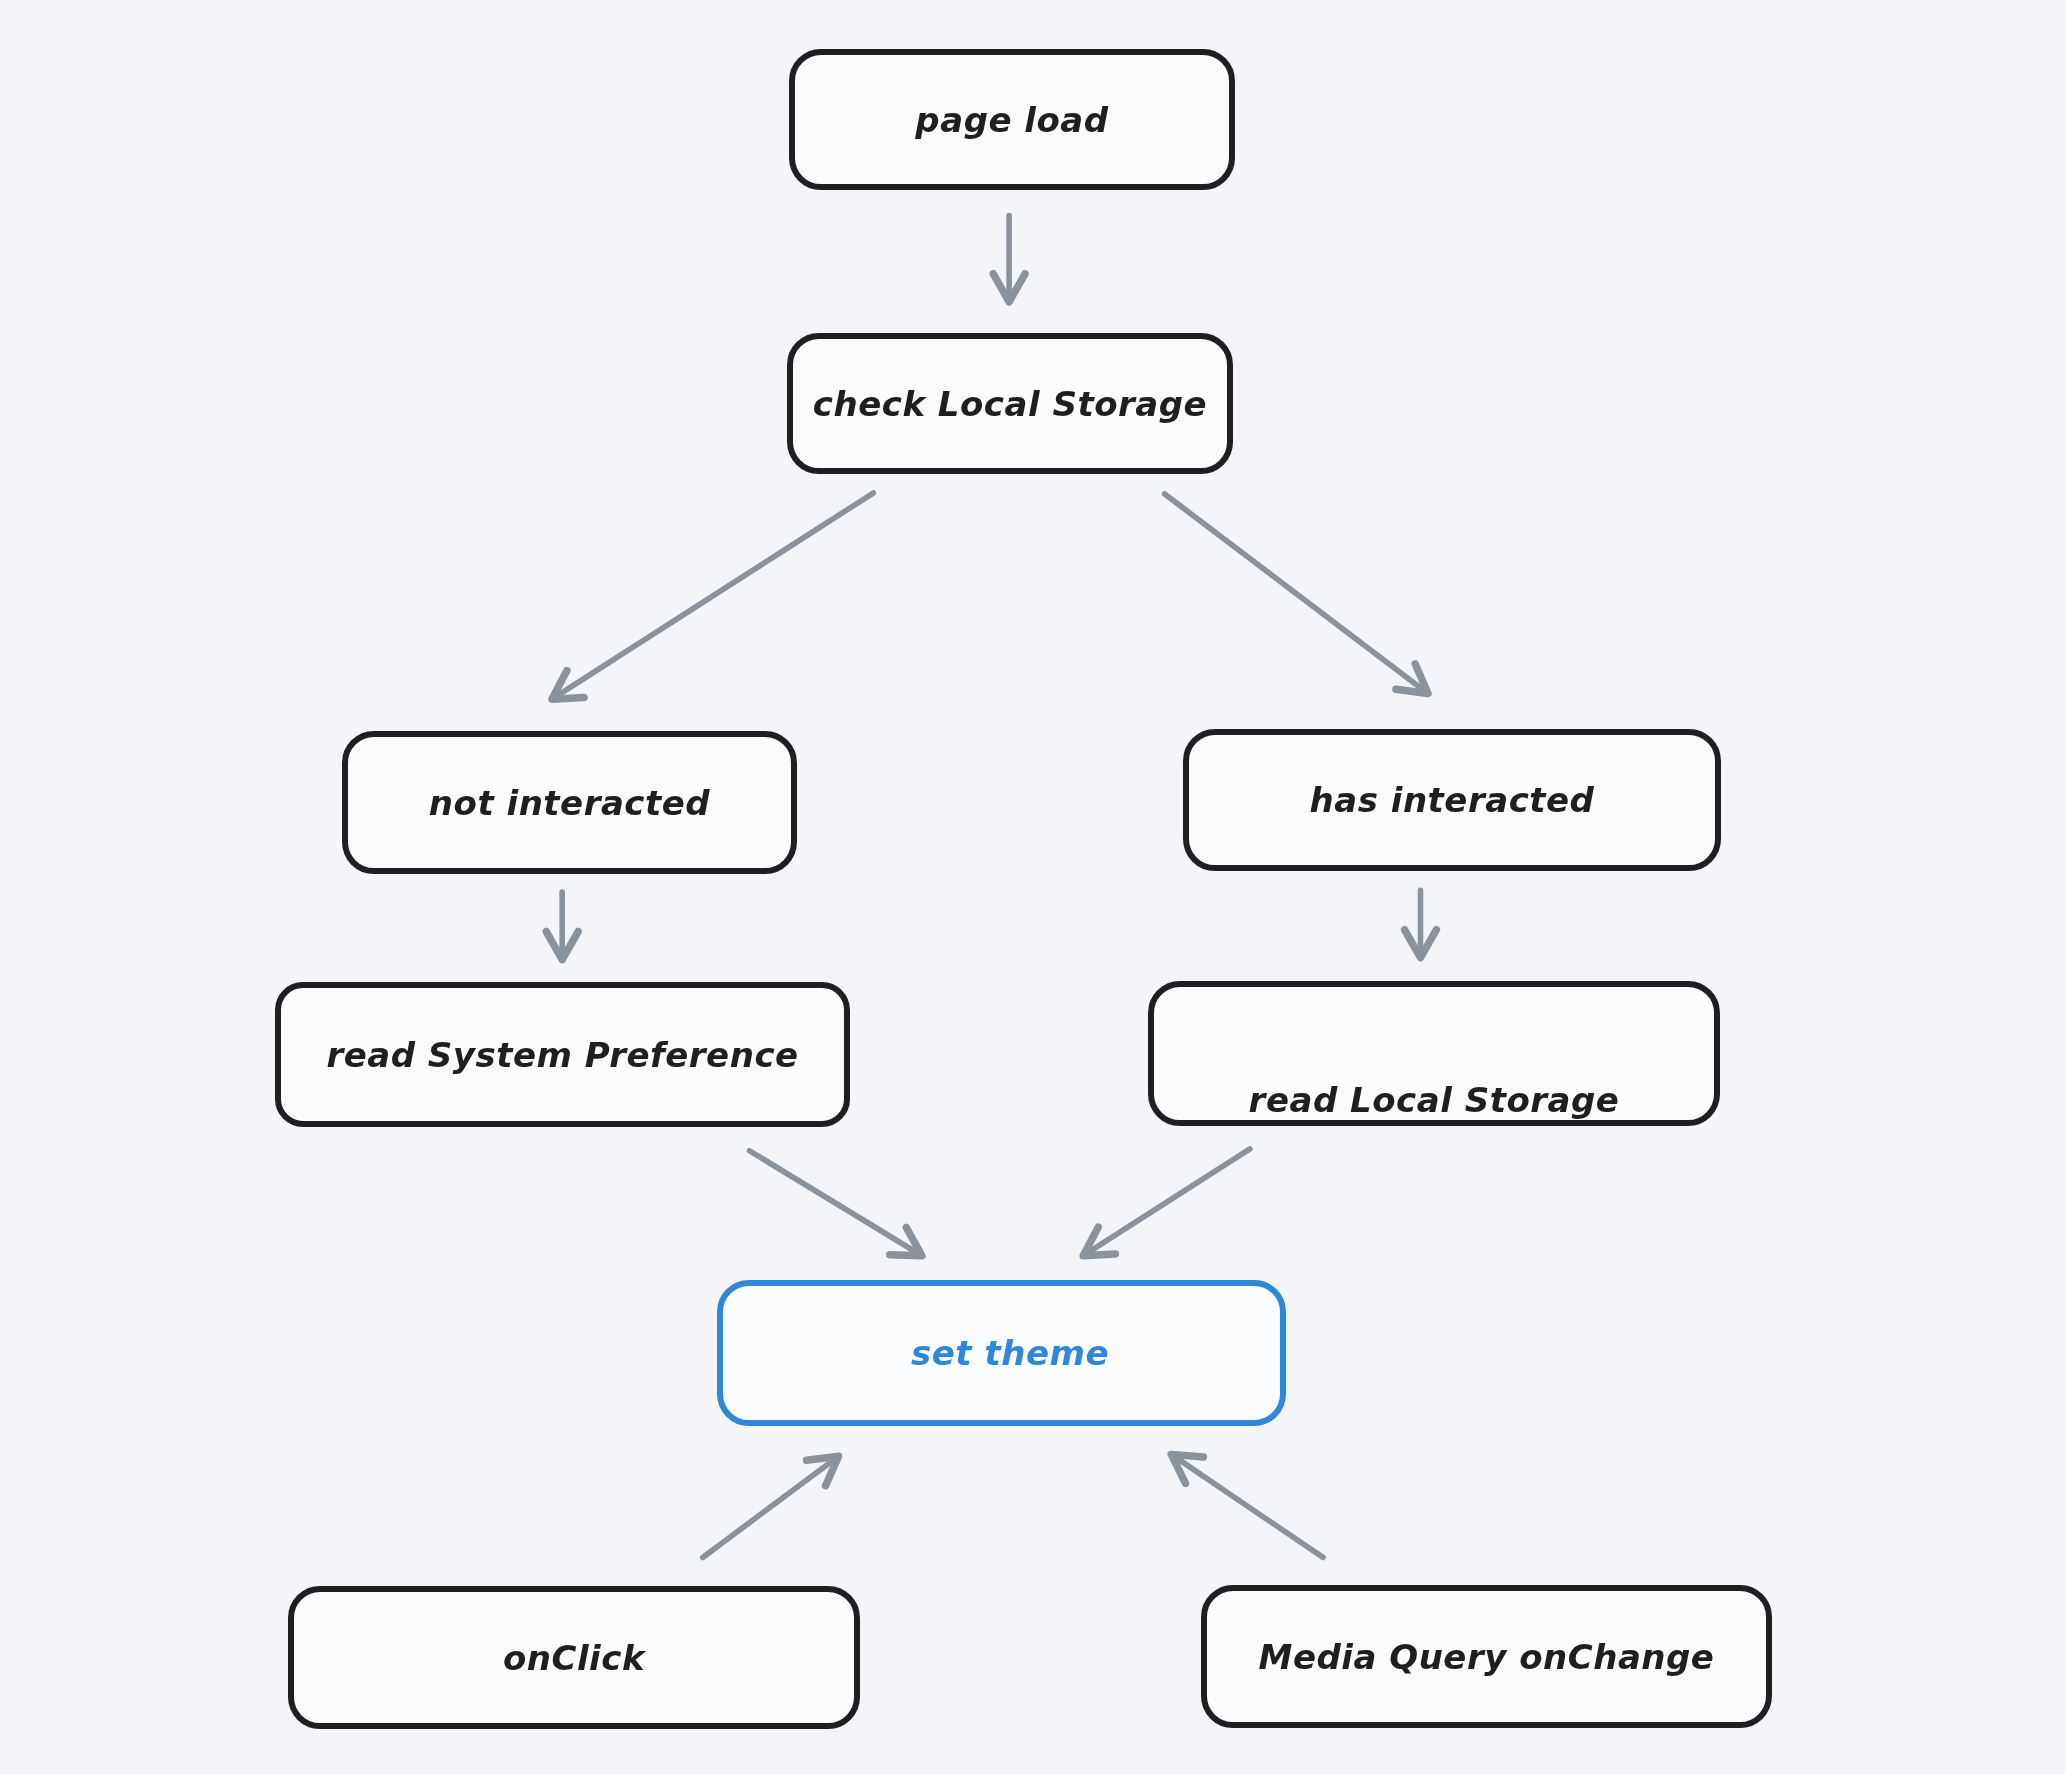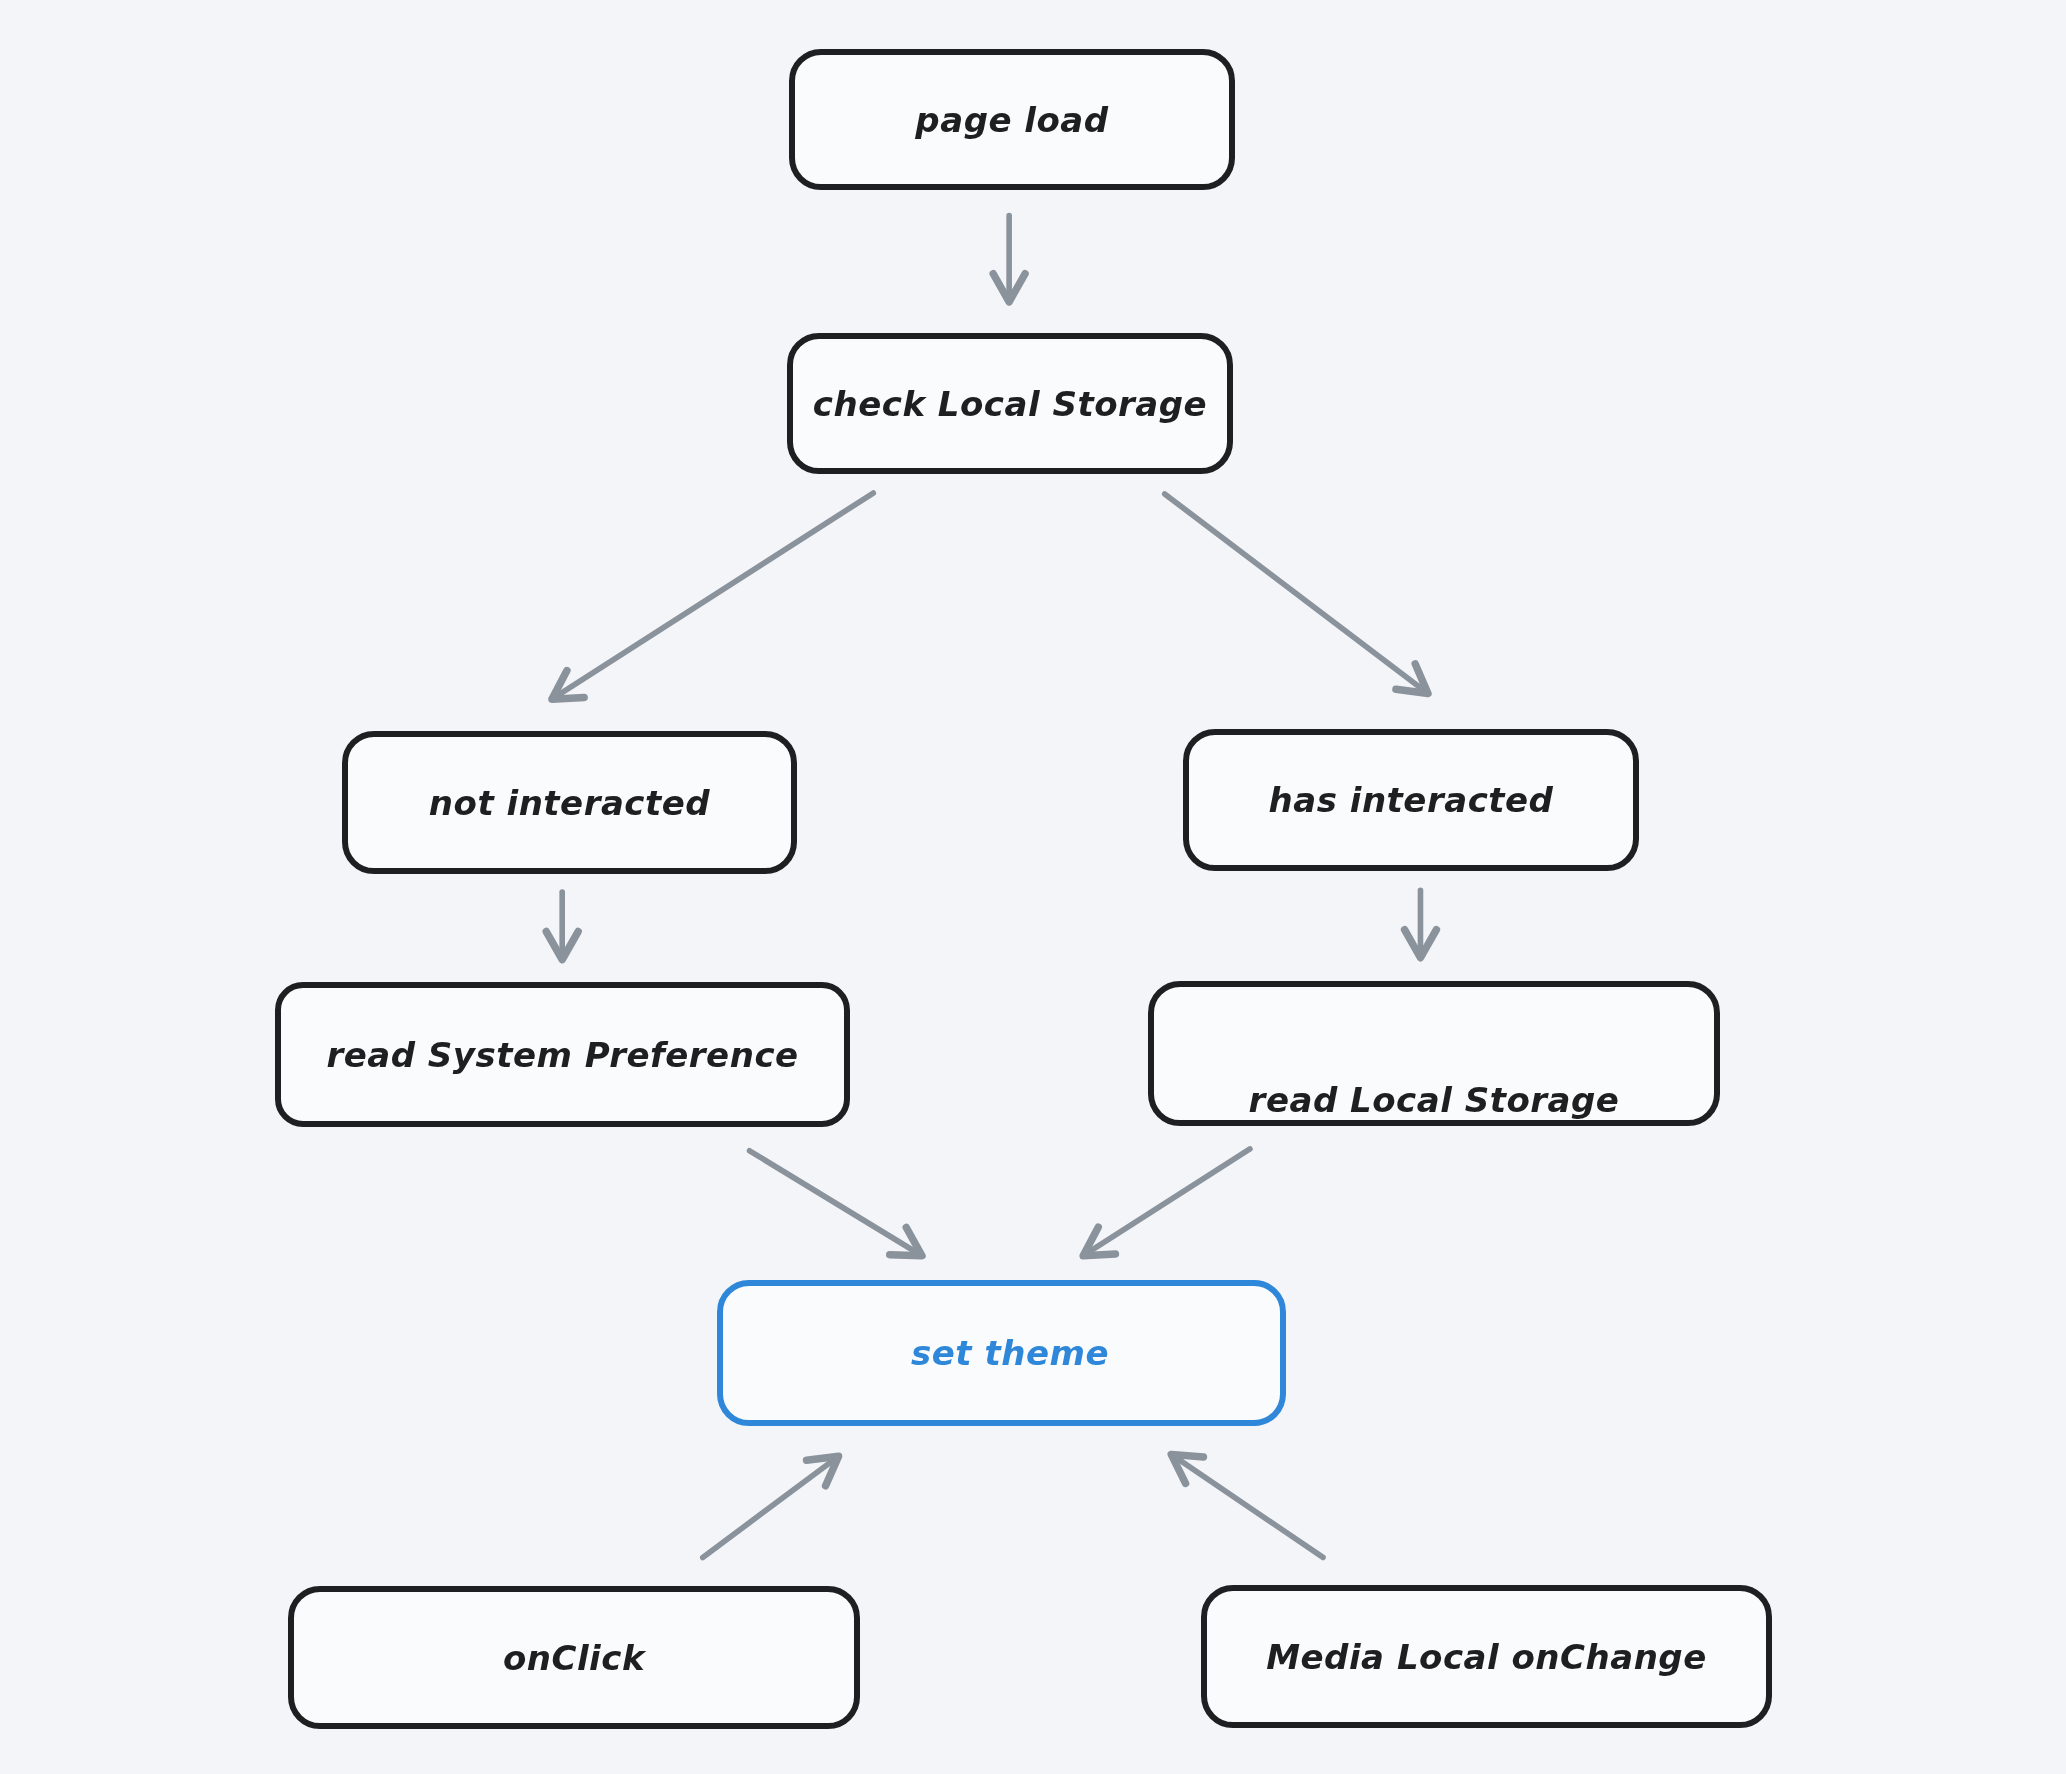--- a/index.html
+++ b/index.html
@@ -39,21 +39,21 @@
     letter-spacing:0.5px;
     font-style:italic;
   }
   .node.accent{border-color:var(--accent,#2e87d8);}
   .node.accent .label{color:var(--accent,#2e87d8);}
 
   
   #n-page-load           {left:789px; top:49px;   width:446px; height:141px;}
   #n-check-local-storage {left:787px; top:333px;  width:446px; height:141px;}
   #n-not-interacted      {left:342px; top:731px;  width:455px; height:143px;}
-  #n-has-interacted      {left:1183px;top:729px;  width:456px; height:142px;}
+  #n-has-interacted      {left:1183px;top:729px;  width:538px; height:142px;}
   #n-read-system-pref    {left:275px; top:982px; width:575px; height:145px;border-radius:28px;}
   #n-read-local-storage  {left:1148px;top:981px; width:572px; height:145px;align-items:flex-end;}
   #n-set-theme           {left:717px; top:1280px; width:569px; height:146px;padding-left:17px;}
   #n-onclick             {left:288px; top:1586px; width:572px; height:143px;}
   #n-media-query-onchange{left:1201px;top:1585px; width:571px; height:143px;}
 </style>
 </head>
 <body>
 
 <div class="canvas">
@@ -101,17 +101,17 @@
 
   <div class="node accent" id="n-set-theme">
     <span class="label">set theme</span>
   </div>
 
   <div class="node" id="n-onclick">
     <span class="label">onClick</span>
   </div>
 
   <div class="node" id="n-media-query-onchange">
-    <span class="label">Media Local onChange</span>
+    <span class="label">Media Query onChange</span>
   </div>
 
 </div>
 
 
 </body></html>

